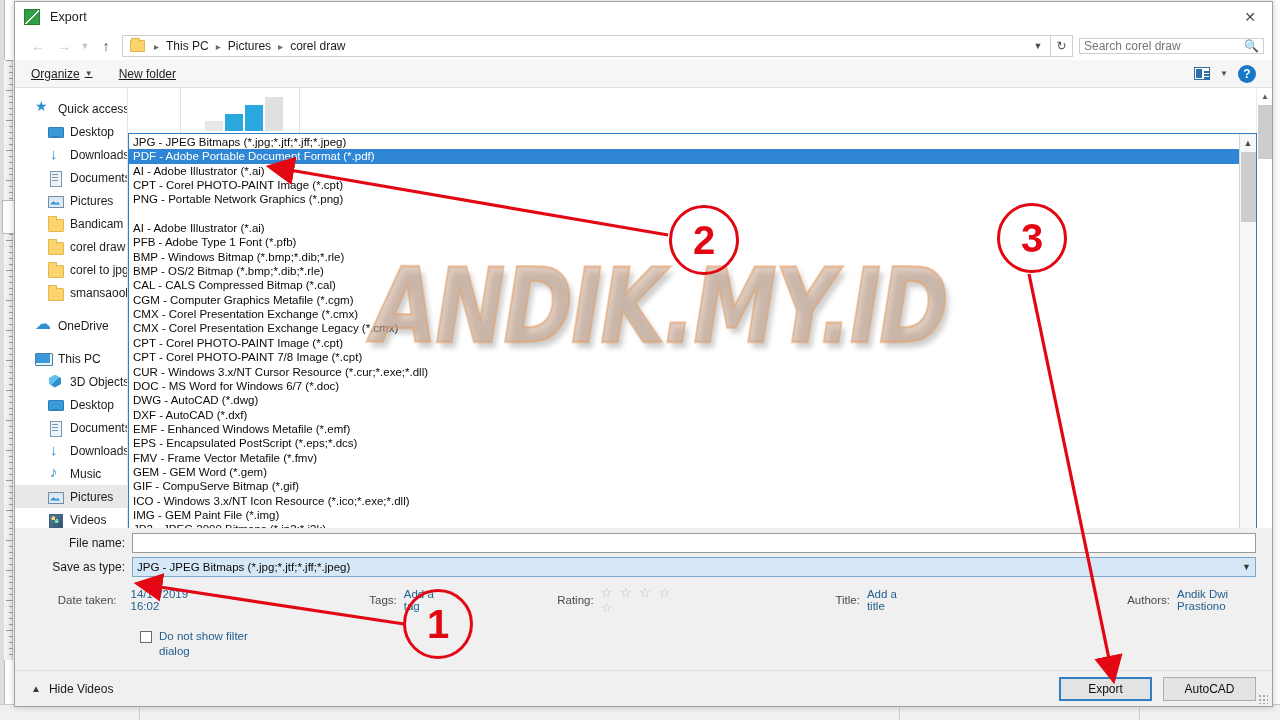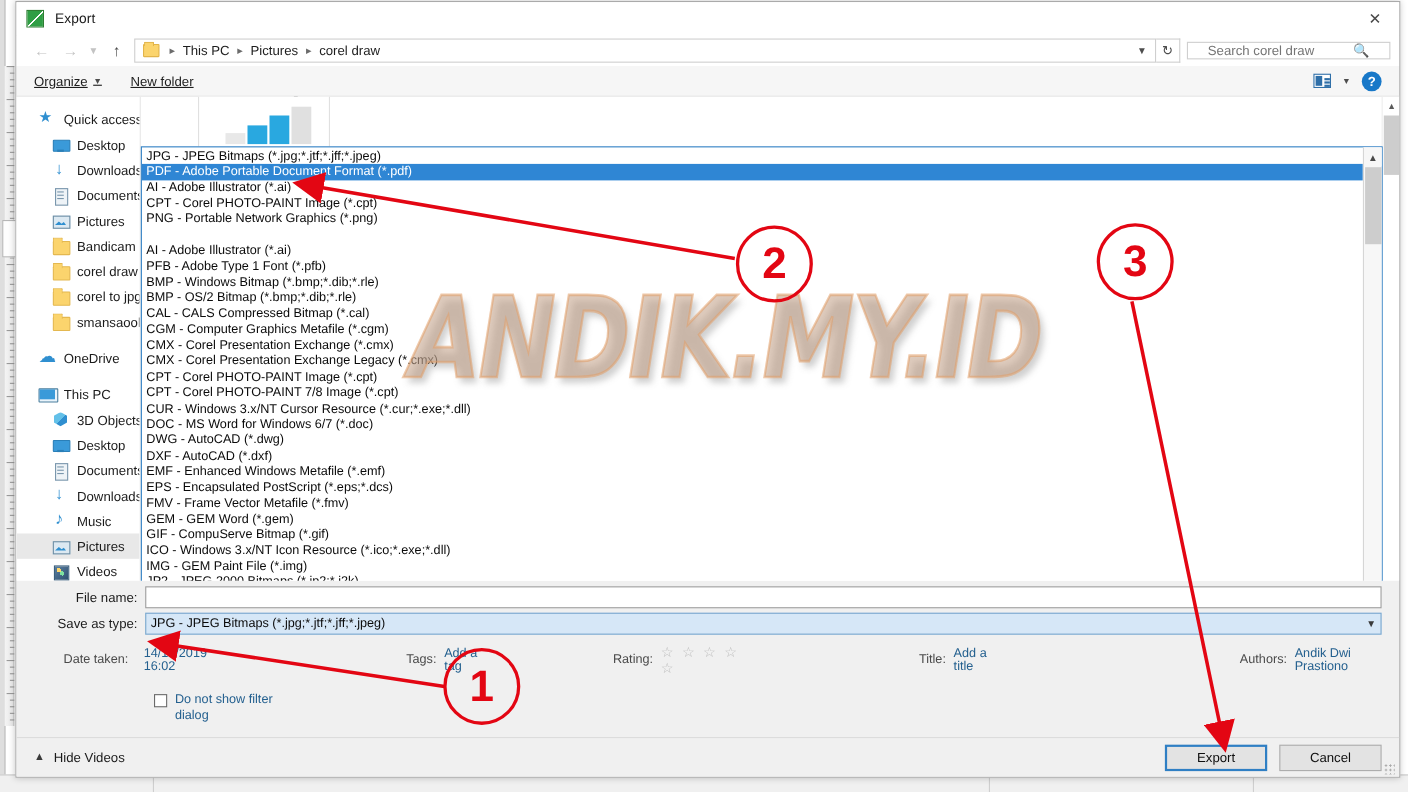--- a/index.html
+++ b/index.html
@@ -96,21 +96,21 @@
     margin-left:auto; width:20px; height:20px; display:flex;
     align-items:center; justify-content:center; font-size:9px; color:#4d4d4d;
   }
   .refresh {
     width:22px; height:22px; border:1px solid #cfcfcf; border-left:none;
     display:flex; align-items:center; justify-content:center;
     font-size:12px; color:#4d4d4d; background:#fff;
   }
   .searchbox {
     width:185px; height:16px; margin-left:6px; border:1px solid #cfcfcf;
-    background:#fff; display:flex; align-items:center; padding:0 18px;
+    background:#fff; display:flex; align-items:center; padding:0 4px;
   }
   .searchbox input {
     border:none; outline:none; font-size:12px; color:#6d6d6d; width:100%;
     font-family:"Liberation Sans", sans-serif; background:transparent;
   }
   .search-ico { font-size:12px; color:#4a4a4a; margin-left:auto; }
 
   
   .toolbar {
     height:28px; flex:0 0 28px; display:flex; align-items:center;
@@ -678,21 +678,21 @@
       </div>
     </div>
 
     <div class="footer">
       <div class="hide-folders">
         <span class="hf-caret">▲</span>
         <span>Hide Videos</span>
       </div>
       <div class="btns">
         <div class="btn primary">Export</div>
-        <div class="btn">Cancel</div>
+        <div class="btn">AutoCAD</div>
       </div>
       <div class="grip"></div>
     </div>
   </div>
 
   <div class="watermark">ANDIK.MY.ID</div>
 
   <svg class="arrows" viewBox="0 0 1280 720">
     <defs>
       <marker id="ah" markerWidth="9" markerHeight="9" refX="7" refY="4.5" orient="auto">

